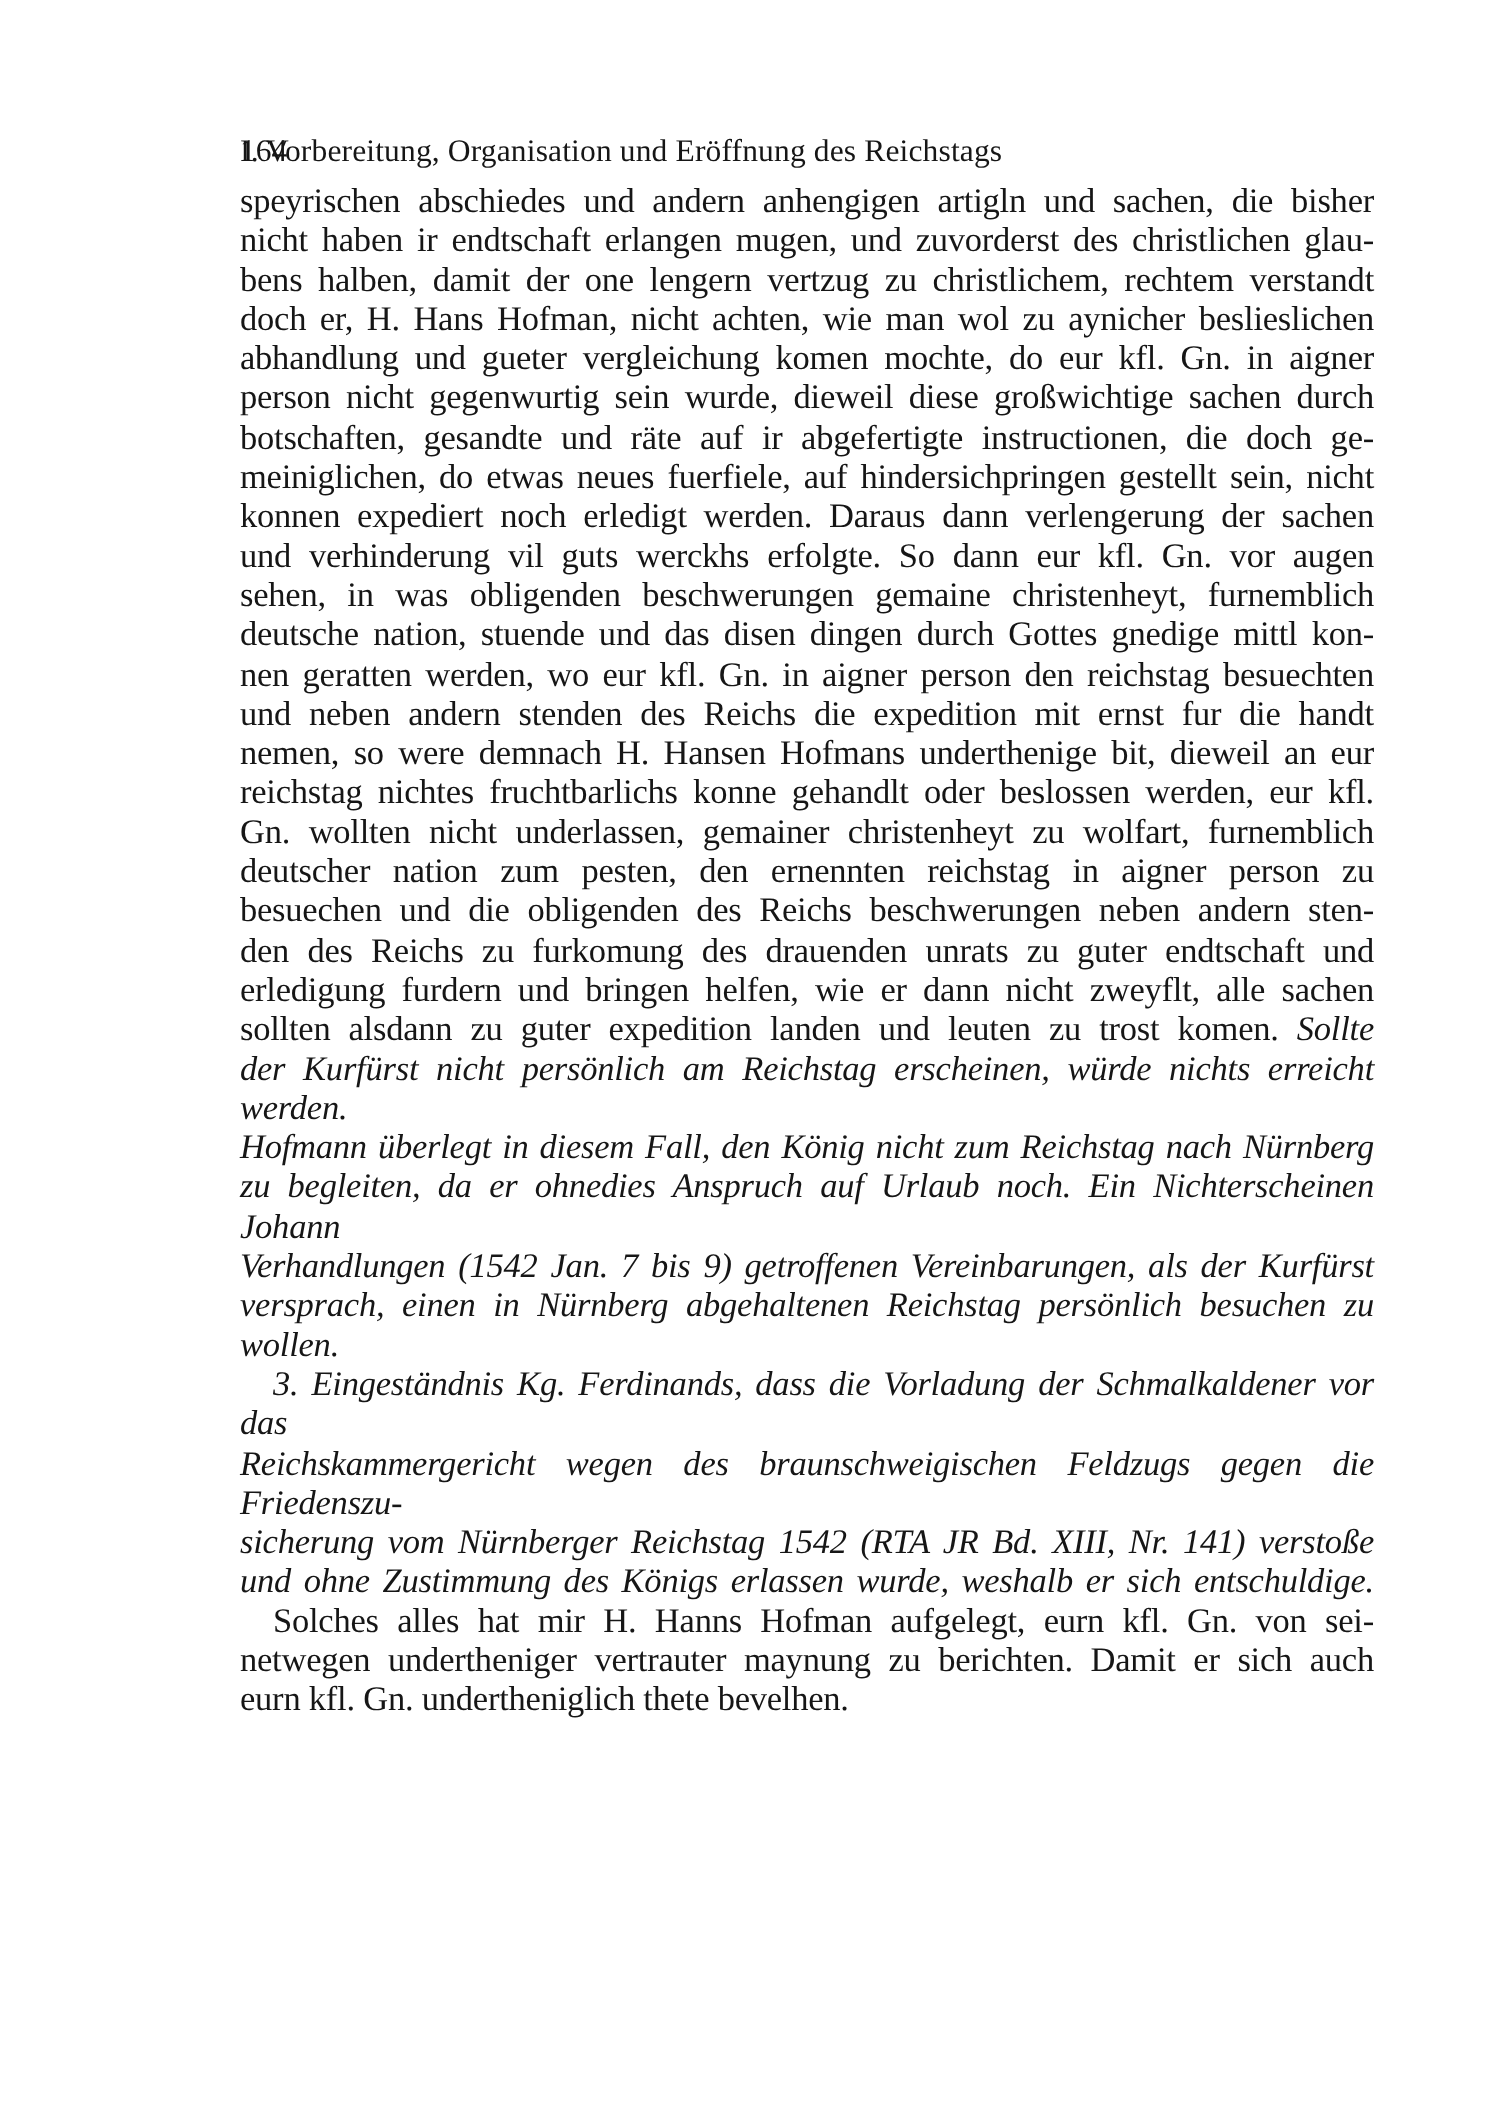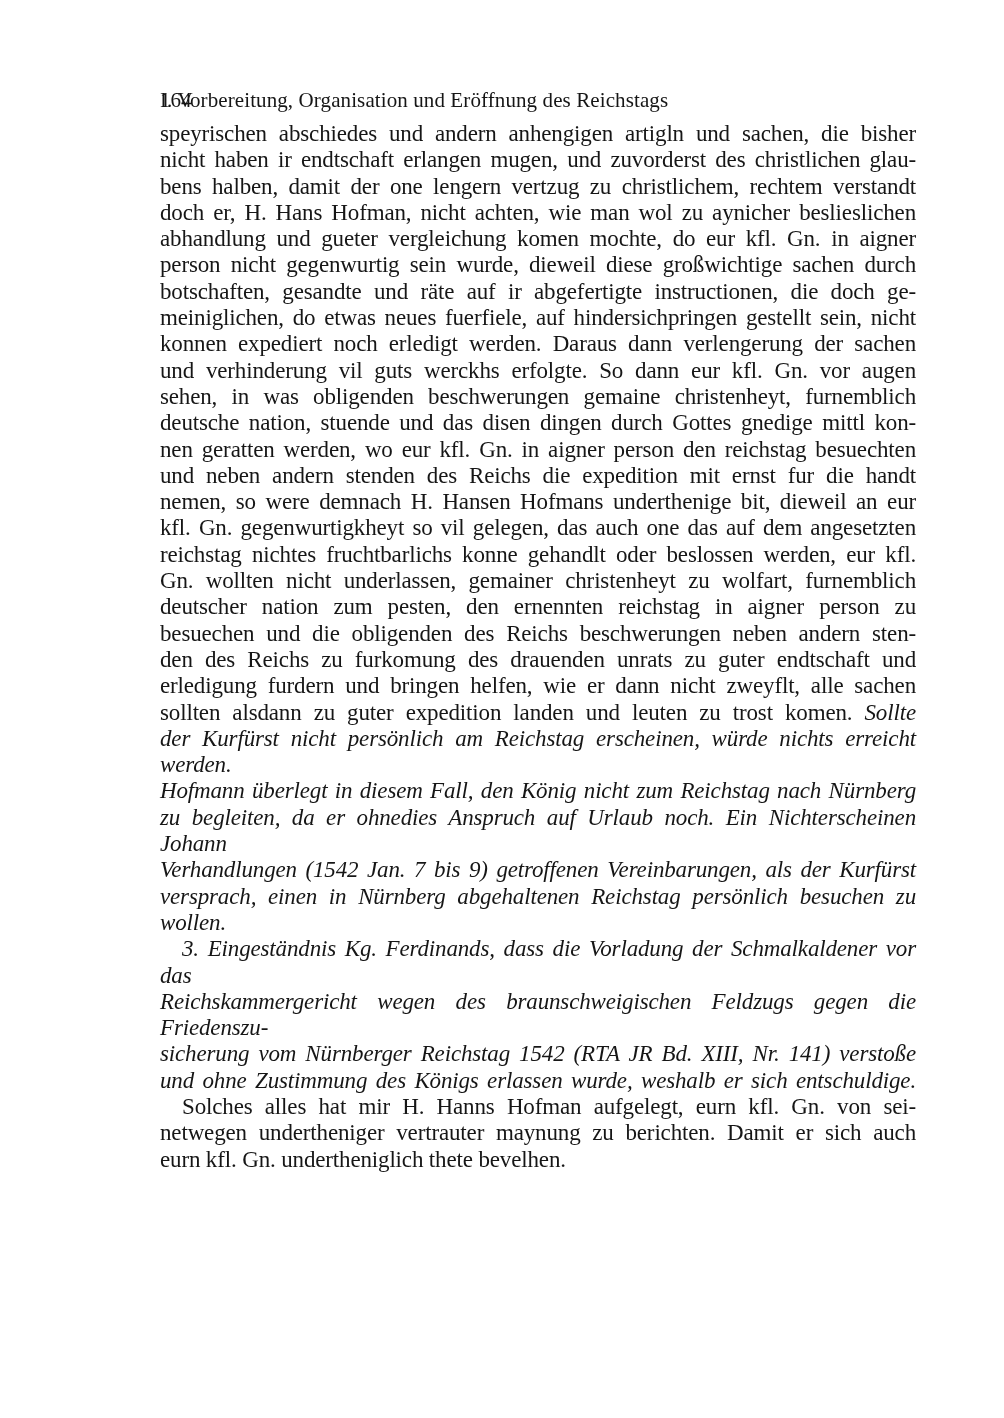--- a/index.html
+++ b/index.html
@@ -70,21 +70,20 @@
     <div class="ln">person nicht gegenwurtig sein wurde, dieweil diese großwichtige sachen durch</div>
     <div class="ln">botschaften, gesandte und räte auf ir abgefertigte instructionen, die doch ge-</div>
     <div class="ln">meiniglichen, do etwas neues fuerfiele, auf hindersichpringen gestellt sein, nicht</div>
     <div class="ln">konnen expediert noch erledigt werden. Daraus dann verlengerung der sachen</div>
     <div class="ln">und verhinderung vil guts werckhs erfolgte. So dann eur kfl. Gn. vor augen</div>
     <div class="ln">sehen, in was obligenden beschwerungen gemaine christenheyt, furnemblich</div>
     <div class="ln">deutsche nation, stuende und das disen dingen durch Gottes gnedige mittl kon-</div>
     <div class="ln">nen geratten werden, wo eur kfl. Gn. in aigner person den reichstag besuechten</div>
     <div class="ln">und neben andern stenden des Reichs die expedition mit ernst fur die handt</div>
     <div class="ln">nemen, so were demnach H. Hansen Hofmans underthenige bit, dieweil an eur</div>
-    <div class="ln">kfl. Gn. gegenwurtigkheyt so vil gelegen, das auch one das auf dem angesetzten</div>
     <div class="ln">reichstag nichtes fruchtbarlichs konne gehandlt oder beslossen werden, eur kfl.</div>
     <div class="ln">Gn. wollten nicht underlassen, gemainer christenheyt zu wolfart, furnemblich</div>
     <div class="ln">deutscher nation zum pesten, den ernennten reichstag in aigner person zu</div>
     <div class="ln">besuechen und die obligenden des Reichs beschwerungen neben andern sten-</div>
     <div class="ln">den des Reichs zu furkomung des drauenden unrats zu guter endtschaft und</div>
     <div class="ln">erledigung furdern und bringen helfen, wie er dann nicht zweyflt, alle sachen</div>
     <div class="ln"><span>sollten alsdann zu guter expedition landen und leuten zu trost komen.</span> <span class="it">Sollte</span></div>
     <div class="ln it">der Kurfürst nicht persönlich am Reichstag erscheinen, würde nichts erreicht werden.</div>
     <div class="ln it">Hofmann überlegt in diesem Fall, den König nicht zum Reichstag nach Nürnberg</div>
     <div class="ln it">zu begleiten, da er ohnedies Anspruch auf Urlaub noch. Ein Nichterscheinen Johann</div>

